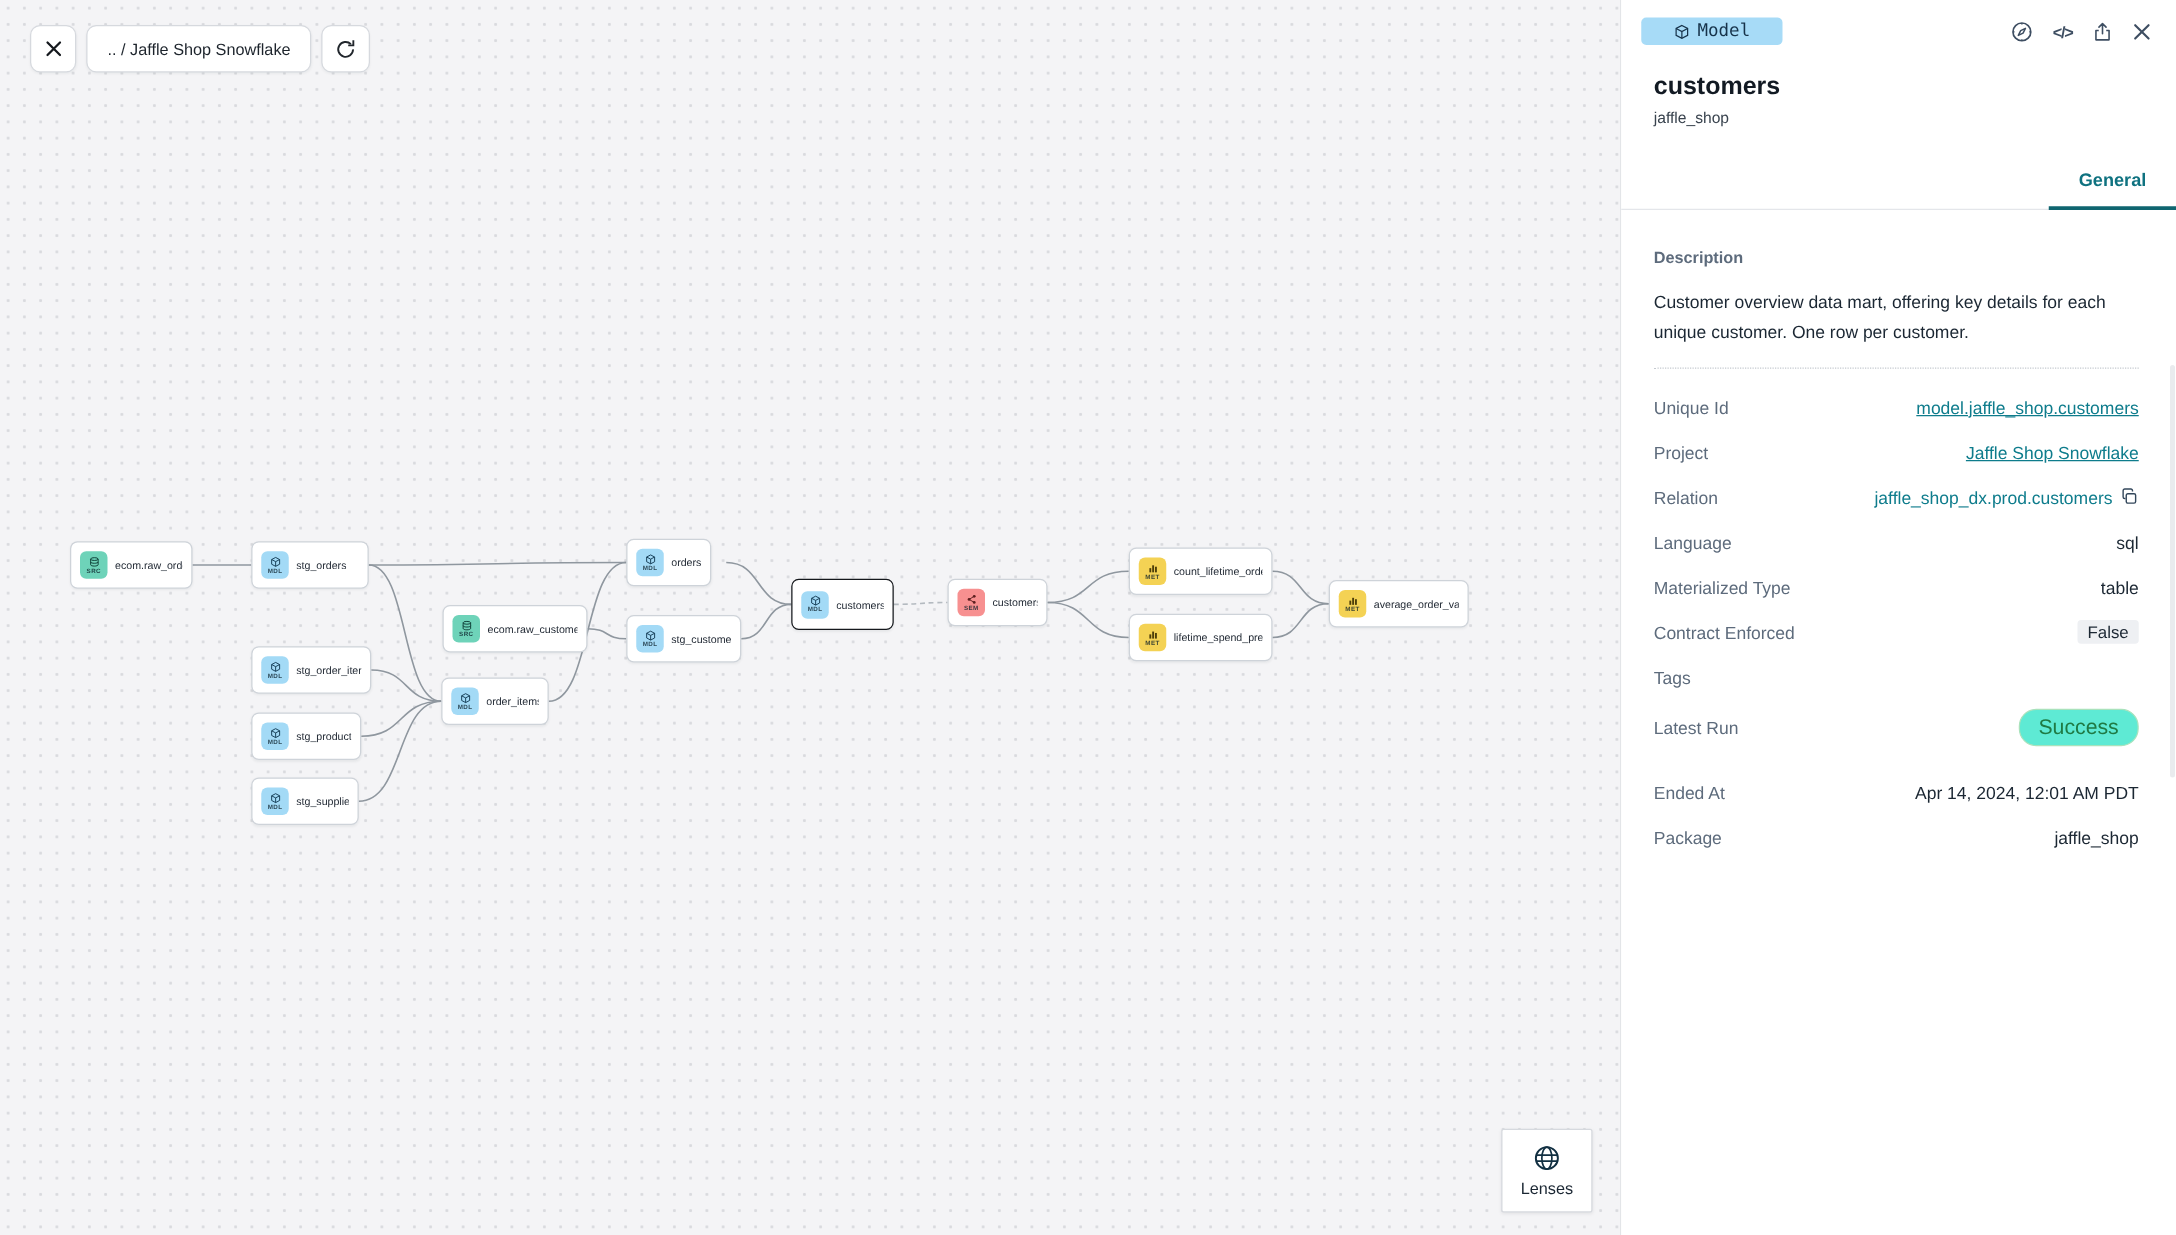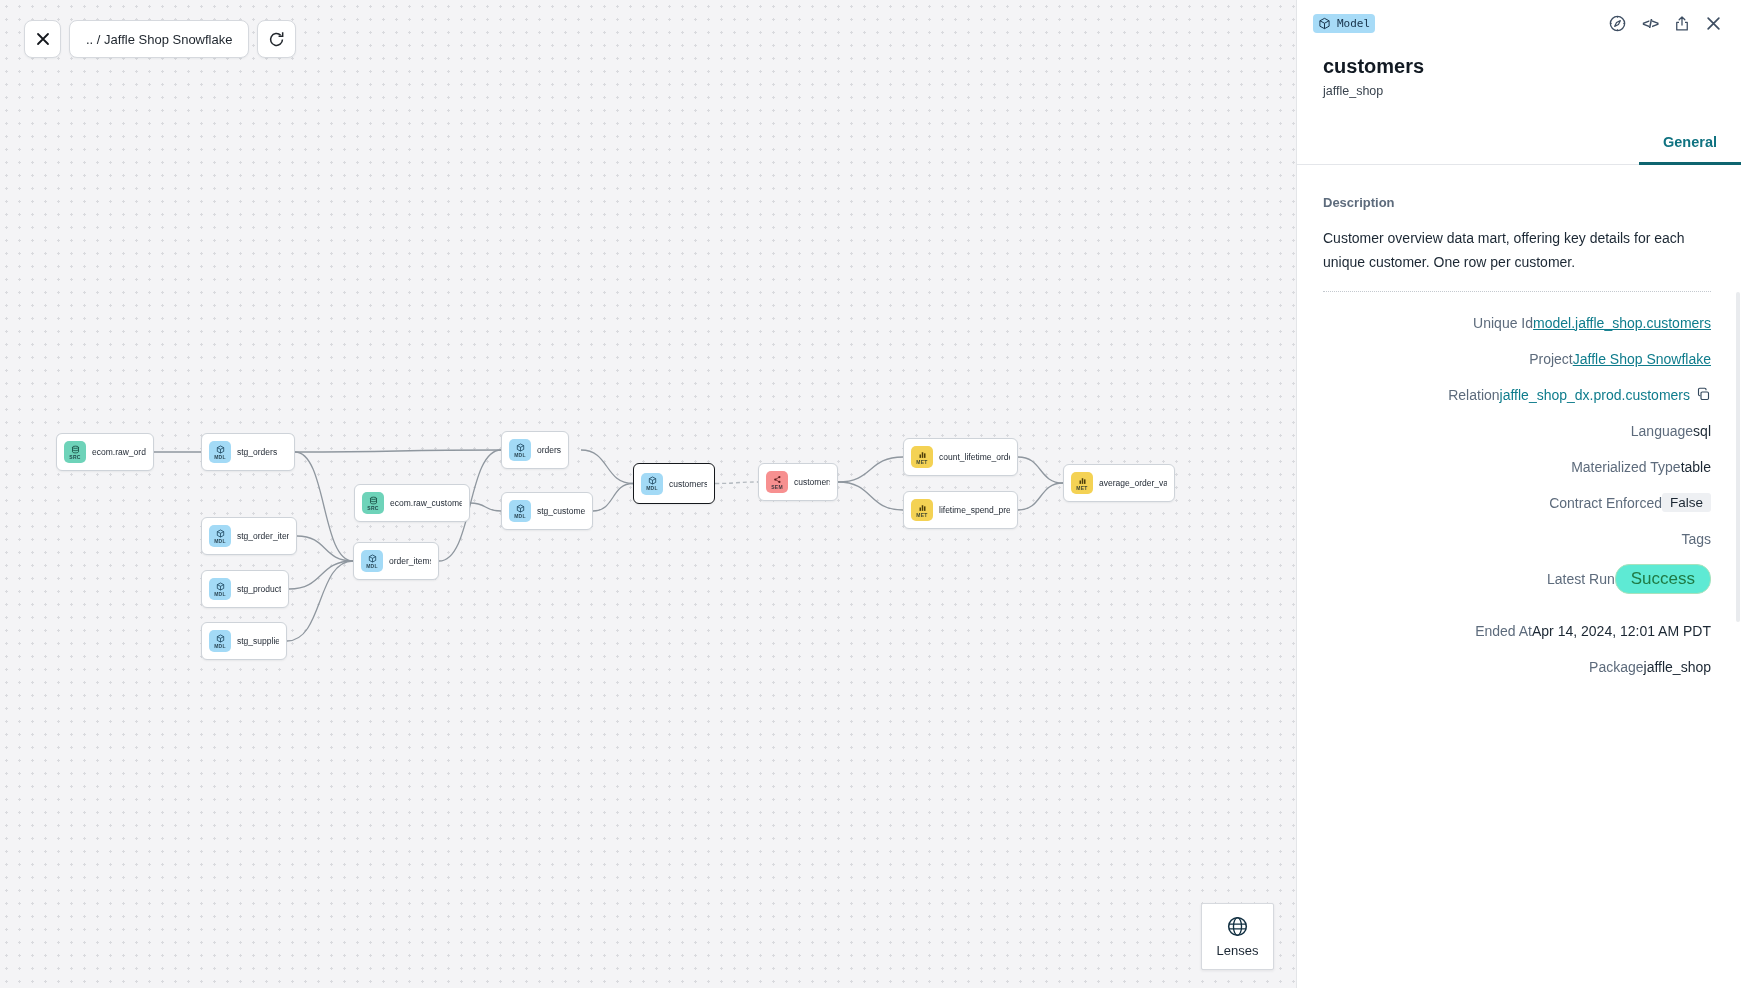--- a/index.html
+++ b/index.html
@@ -41,38 +41,38 @@
   .lenses { position:absolute; left:1201px; top:903px; width:73px; height:67px; background:#fff;
     border:1px solid #d6d9de; border-radius:2px; display:flex; flex-direction:column;
     align-items:center; justify-content:center; gap:5px; cursor:pointer;
     box-shadow:0 1px 3px rgba(20,30,40,.08); z-index:5; }
   .lenses span { font-size:13px; color:#1b2733; }
 
   
   .panel { position:relative; width:444px; height:988px; background:#fff; }
   .panel-top { display:flex; align-items:center; justify-content:space-between; padding:14px 20px 0 16px; }
   .model-badge { display:inline-flex; align-items:center; gap:6px; background:#a7dbf7; color:#16324a;
-    border-radius:4px; padding:3px 5px; font-family:"DejaVu Sans Mono", monospace; font-size:11px; }
+    border-radius:4px; padding:3px 26px; font-family:"DejaVu Sans Mono", monospace; font-size:14px; }
   .panel-icons { display:flex; align-items:center; gap:15px; color:#3e4e62; }
   .panel-icons .pi { cursor:pointer; display:flex; align-items:center; }
   .code-glyph { font-size:13px; font-weight:bold; color:#3e4e62; letter-spacing:-1px; }
   .x-glyph { font-size:16px; color:#3e4e62; }
 
   .p-title { font-size:20px; font-weight:bold; color:#121a23; padding:22px 26px 0 26px; }
   .p-sub { font-size:12.5px; color:#39434e; padding:6px 26px 0 26px; }
   .tabs { display:flex; padding:26px 0 0 10px; border-bottom:1px solid #e4e6ea;justify-content:flex-end; }
   .tab { padding:10px 24px 12px 24px; font-size:14.5px; font-weight:bold; color:#0f7280;
     border-bottom:3px solid #0f6570; margin-bottom:-1px; cursor:pointer; }
 
   .p-body { padding:30px 30px 0 26px; }
   .desc-label { font-size:13px; font-weight:bold; color:#5d6b7c; }
   .desc-text { margin-top:16px; font-size:14px; line-height:24px; color:#1b2733; }
   .dotted-sep { border:none; border-top:1px dotted #c4c9cf; margin:17px 0 20px 0; }
 
-  .frow { display:flex; justify-content:flex-end; align-items:center; min-height:21px; margin-bottom:15px; }
+  .frow { display:flex; justify-content:space-between; align-items:center; min-height:21px; margin-bottom:15px; }
   .f-label { font-size:14px; color:#5d6b7c; }
   .f-val { font-size:14px; color:#1b2733; text-align:right; }
   .f-link { font-size:14px; color:#0e7c8c; text-decoration:underline; cursor:pointer; }
   .f-teal { font-size:14px; color:#0e7c8c; }
   .copy-btn { display:inline-flex; margin-left:6px; vertical-align:-2px; cursor:pointer; }
   .badge-gray { background:#eef0f3; border-radius:3px; padding:2px 8px; font-size:13.5px; color:#1b2733; }
   .pill-success { background:#5eead4; border:1px solid #a9e2bc; border-radius:14px;
     padding:4px 15px; font-size:17px; color:#1f7a44; cursor:default; }
   .row-run { margin-bottom:26px; }
   .scroll-thumb { position:absolute; right:1px; top:292px; width:4px; height:330px; background:#e9ebee; border-radius:2px; }

